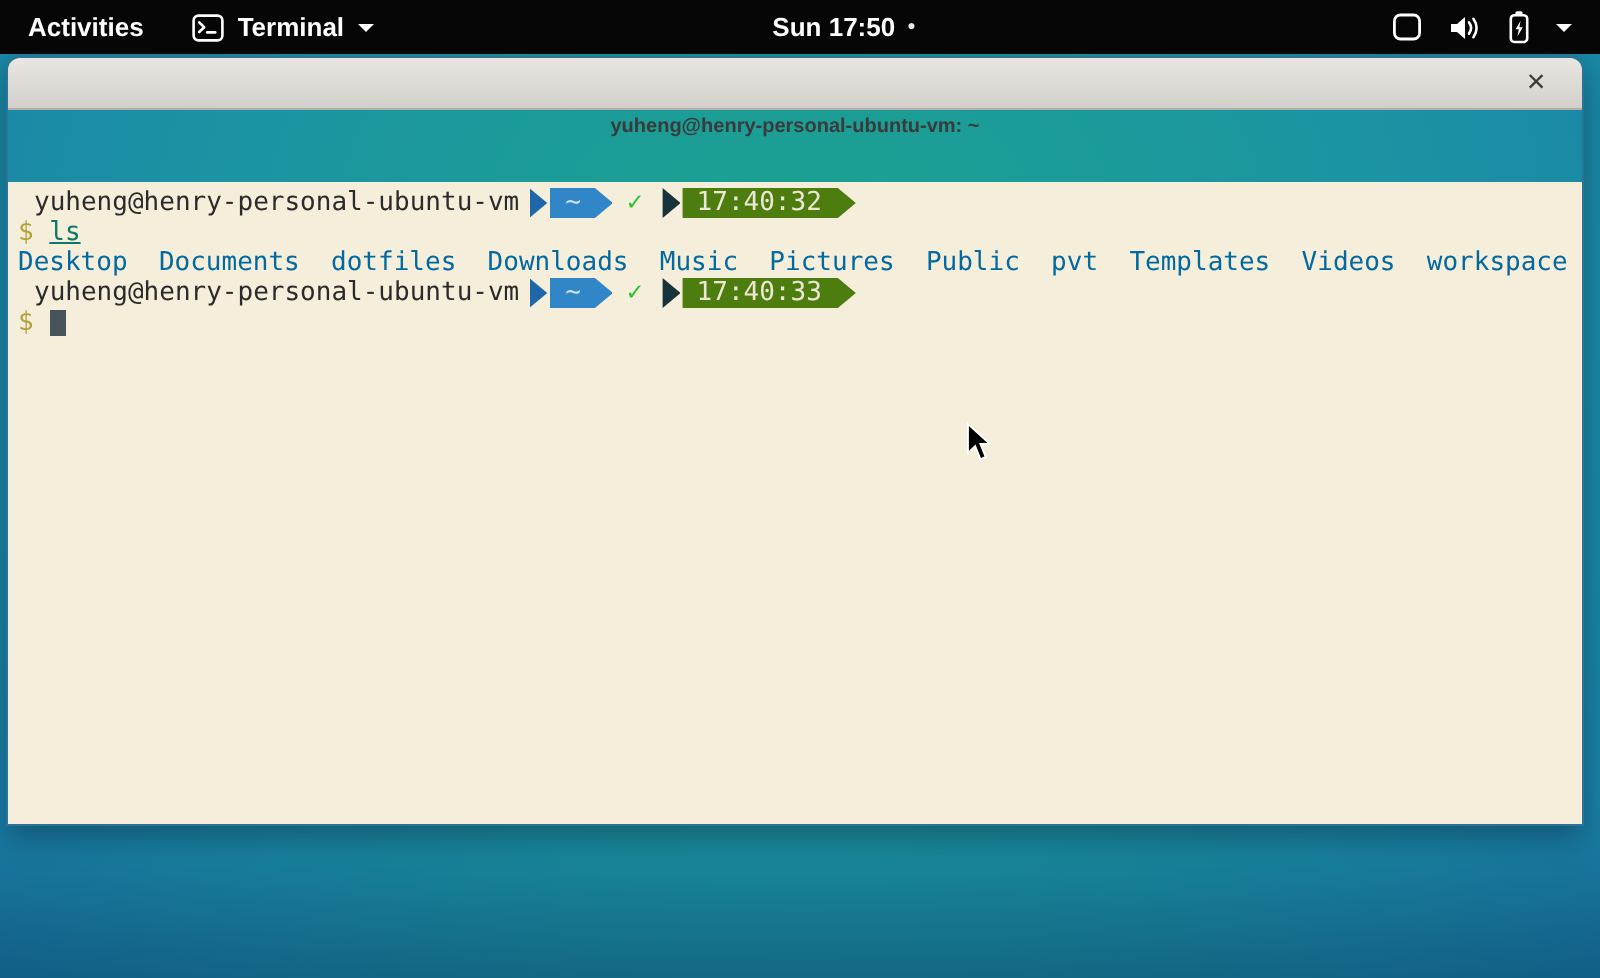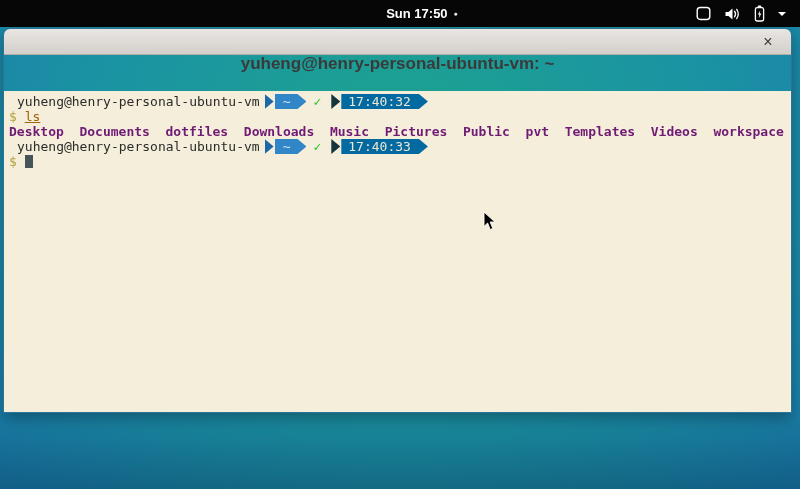--- a/index.html
+++ b/index.html
@@ -42,21 +42,21 @@
     display:flex; flex-direction:column; z-index:20; overflow:hidden;
   }
   .titlebar {
     height:26px; flex:0 0 26px;
     background:linear-gradient(#e9e6e3, #d3cfca);
     border-bottom:1px solid #b4aea8;
     display:flex; align-items:center; position:relative;
   }
   .title {
     position:absolute; left:0; right:0; text-align:center;
-    font-size:17px; font-weight:700; color:#3a3a3a;margin-top:44px;
+    font-size:10px; font-weight:700; color:#3a3a3a;margin-top:44px;
   }
   .close-btn {
     position:absolute; right:12px; top:0; height:26px; width:22px;
     display:flex; align-items:center; justify-content:center;
     color:#3c3c3c; font-size:16px; font-weight:400; cursor:default;
   }
   
   .terminal {
     flex:1; background:#f4eeda; padding:3px 5px 0 5px;
     font-family:"DejaVu Sans Mono", monospace; font-size:13px; overflow:hidden;margin-top:36px;
@@ -66,37 +66,49 @@
   .p-user { color:#2b2b2b; padding-left:8px; }
   .pl-tri { width:9px; height:15px; flex:0 0 9px; clip-path:polygon(0 0,100% 50%,0 100%); }
   .pl-tri.t-blue { background:#1e68a8; margin-left:5px; }
   .pl-tri.t-dark { background:#17333c; margin-left:5px; }
   .pl-seg {
     height:15px; display:inline-flex; align-items:center;
     clip-path:polygon(0 0, calc(100% - 9px) 0, 100% 50%, calc(100% - 9px) 100%, 0 100%);
     margin-left:1px;
   }
   .seg-blue { background:#3186c8; color:#cfe4f5; padding:0 16px 0 8px; }
-  .seg-dark { background:#0369a1; color:#ece7d2; padding:0 17px 0 7px; }
+  .seg-dark { background:#4d7c0f; color:#ece7d2; padding:0 17px 0 7px; }
   .check { color:#2ec22e; margin:0 5px 0 7px; font-weight:700; }
   .dollar { color:#b2a23c; }
-  .cmd { color:#a16207;text-decoration:underline; }
-  .dirs { color:#701a75;font-weight:bold; }
+  .cmd { color:#0f766e;text-decoration:underline; }
+  .dirs { color:#0369a1; }
   .block-cursor { display:inline-block; width:8px; height:13px; background:#46545a; margin-left:8px; }
   
   .mouse { position:absolute; left:483px; top:211px; z-index:50; pointer-events:none; }
 </style>
 </head>
 <body>
 
 <div class="screen">
 
   <div class="desktop"></div>
 
   <div class="top-bar">
+    <div class="tb-left">
+      <div class="activities">Activities</div>
+      <div class="app-menu">
+        <svg class="icon-svg" width="16" height="14" viewBox="0 0 16 14">
+          <rect x="0.8" y="0.8" width="14.4" height="12.4" rx="2.4" fill="none" stroke="#fff" stroke-width="1.3"></rect>
+          <path d="M3.6 4.2 L6.1 6.6 L3.6 9" fill="none" stroke="#fff" stroke-width="1.3" stroke-linecap="round" stroke-linejoin="round"></path>
+          <line x1="7.6" y1="9.2" x2="11.6" y2="9.2" stroke="#fff" stroke-width="1.3" stroke-linecap="round"></line>
+        </svg>
+        <span>Terminal</span>
+        <span class="tri-down"></span>
+      </div>
+    </div>
     <div class="tb-center">
       <span class="clock">Sun 17:50</span>
       <span class="notif-dot">●</span>
     </div>
     <div class="tb-right">
       <svg class="icon-svg" width="15" height="15" viewBox="0 0 15 15">
         <rect x="1.2" y="1.5" width="12.6" height="12" rx="3" fill="none" stroke="#fff" stroke-width="1.4"></rect>
       </svg>
       <svg class="icon-svg" width="17" height="16" viewBox="0 0 17 16">
         <polygon points="1.5,6 4.5,6 8.5,2.5 8.5,13.5 4.5,10 1.5,10" fill="#fff"></polygon>

